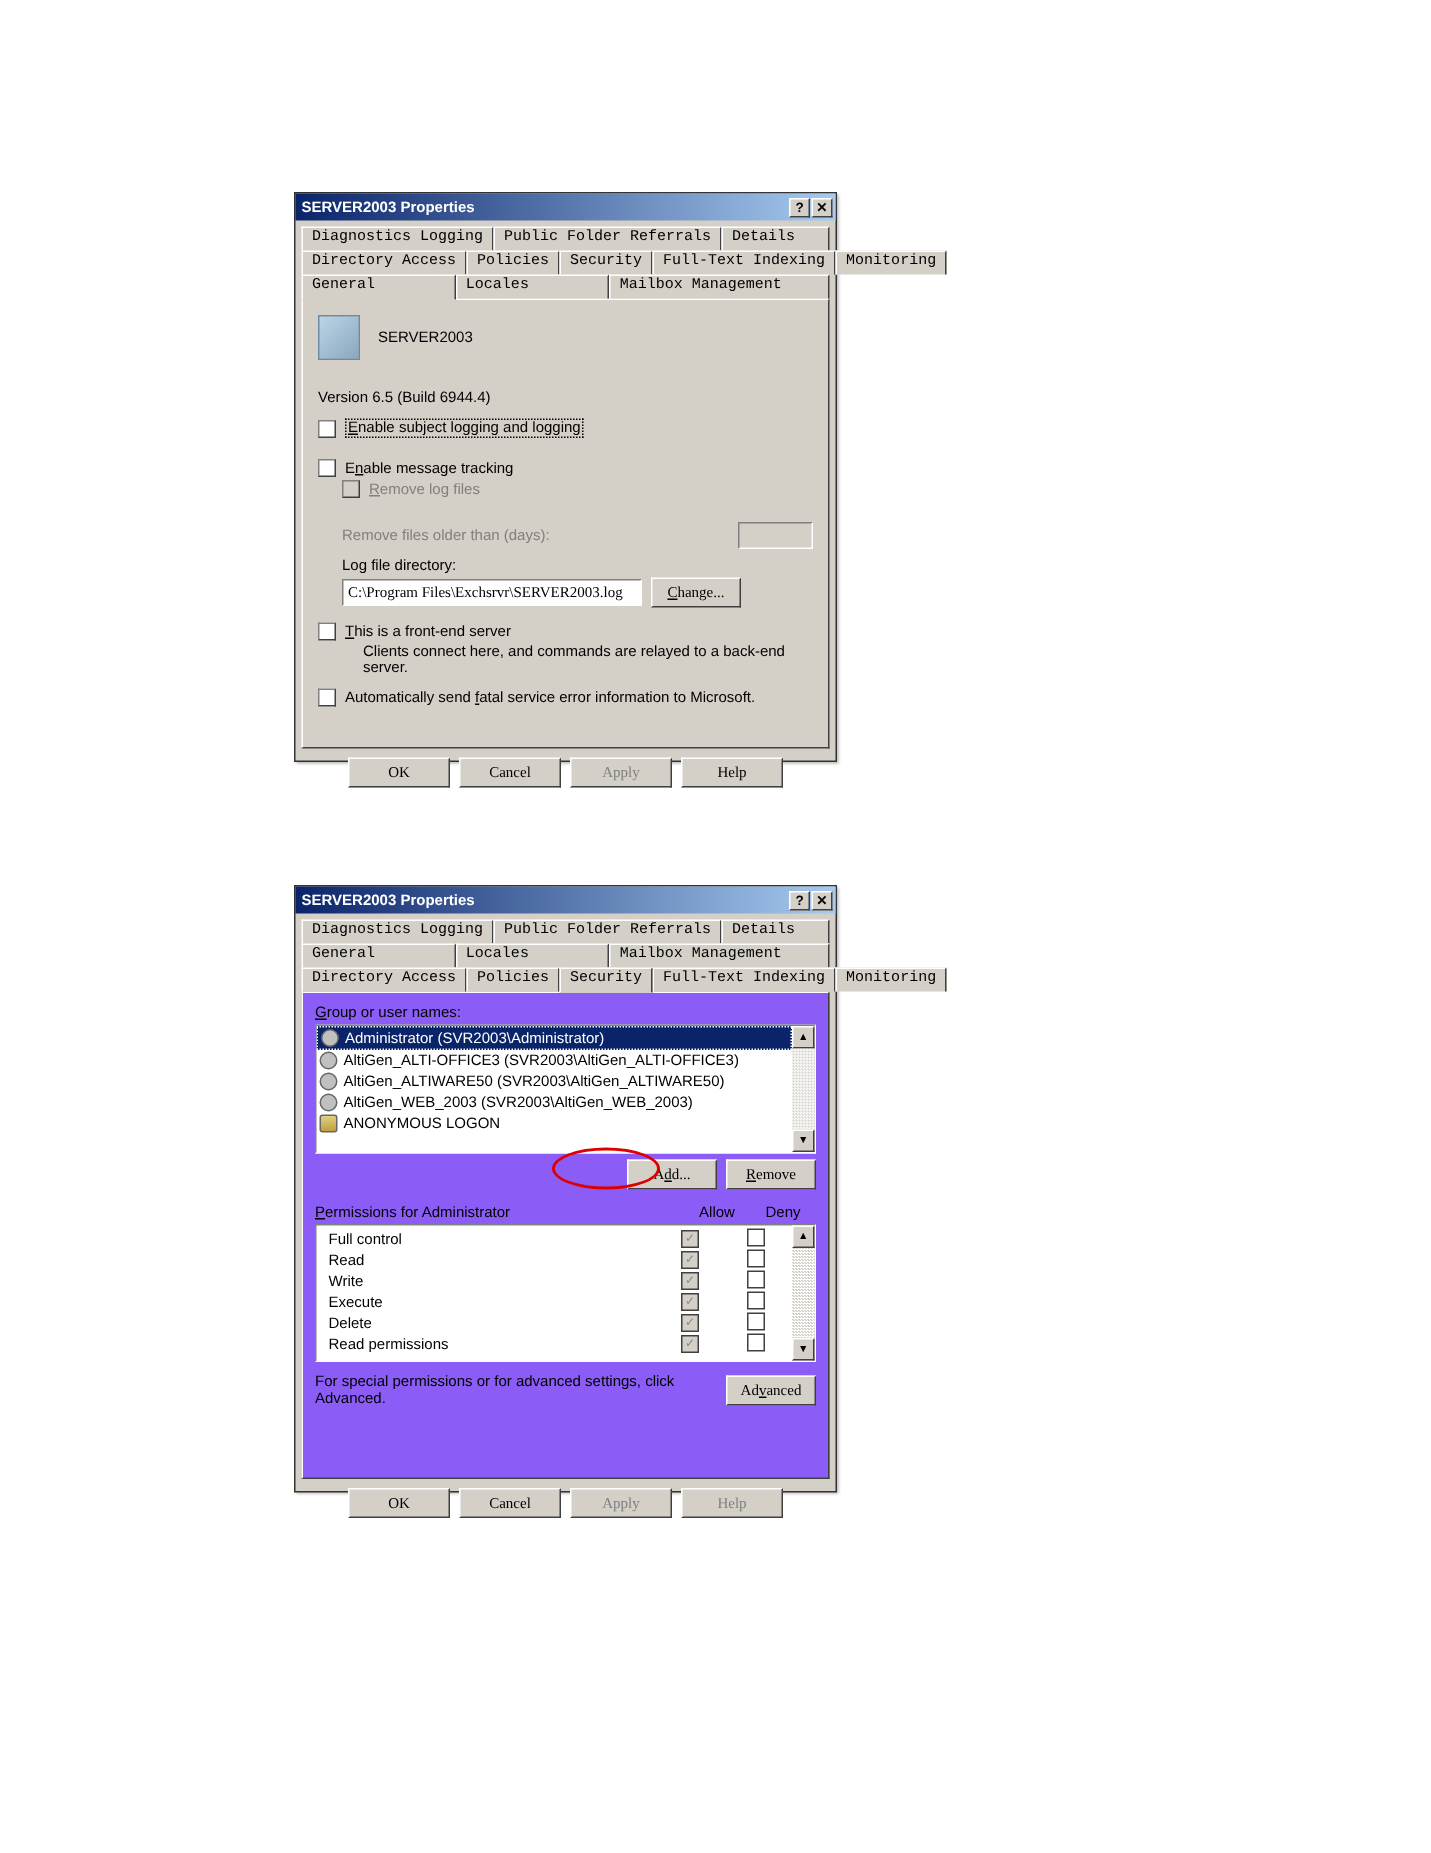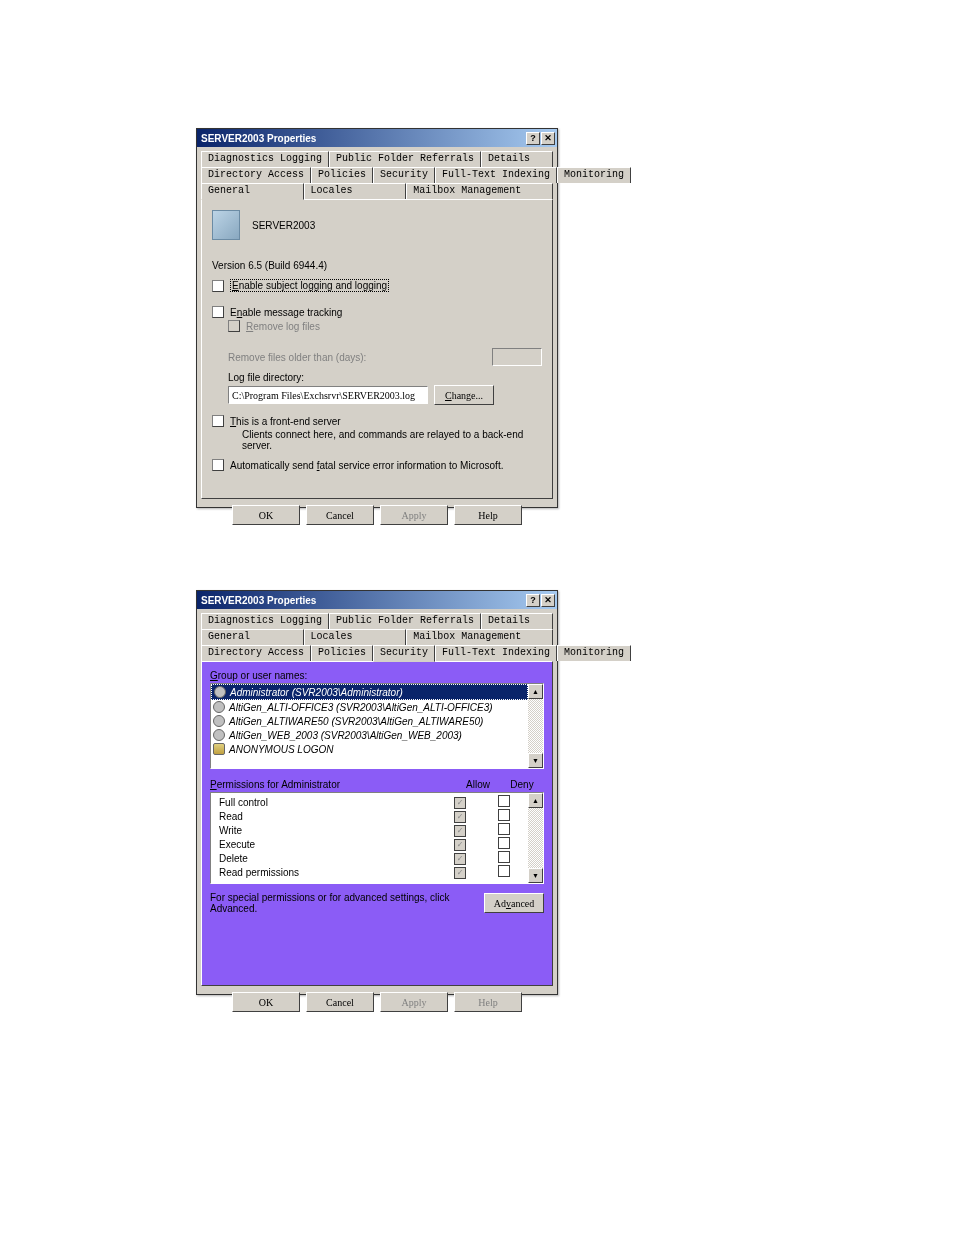--- a/index.html
+++ b/index.html
@@ -169,21 +169,20 @@
       height: 86px;
       margin-top: 2px;
       display: flex;
     }
     .list-inner { flex: 1; overflow: hidden; }
     .list-item {
       display: flex; align-items: center; gap: 4px;
       padding: 1px 2px;
       font-size: 10px;
       white-space: nowrap;
-      font-style: italic;
     }
     .list-item.selected { background: #0a246a; color: #fff; border: 1px dotted #fff; }
     .user-icon {
       width: 12px; height: 12px;
       background: #c0c0c0;
       border-radius: 50%;
       border: 1px solid #666;
       flex-shrink: 0;
     }
     .user-icon.group {
@@ -394,20 +393,25 @@
             <div class="user-icon group"></div>
             <span>ANONYMOUS LOGON</span>
           </div>
         </div>
       <div class="scrollbar-v">
         <div class="sb-btn">▲</div>
         <div class="sb-track"></div>
         <div class="sb-btn">▼</div>
       </div>
     </div>
+    <div class="add-remove-row">
+      <div class="ellipse"></div>
+      <button class="btn">A<u>d</u>d...</button>
+      <button class="btn"><u>R</u>emove</button>
+    </div>
     <div class="perm-header">
       <div class="ph-name"><u>P</u>ermissions for Administrator</div>
       <div class="ph-col">Allow</div>
       <div class="ph-col">Deny</div>
     </div>
     <div class="perm-box">
       <div class="perm-rows" id="perm-rows">
           <div class="perm-row">
             <div class="pn">Full control</div>
             <div class="pc"><span class="pchk checked"></span></div>

